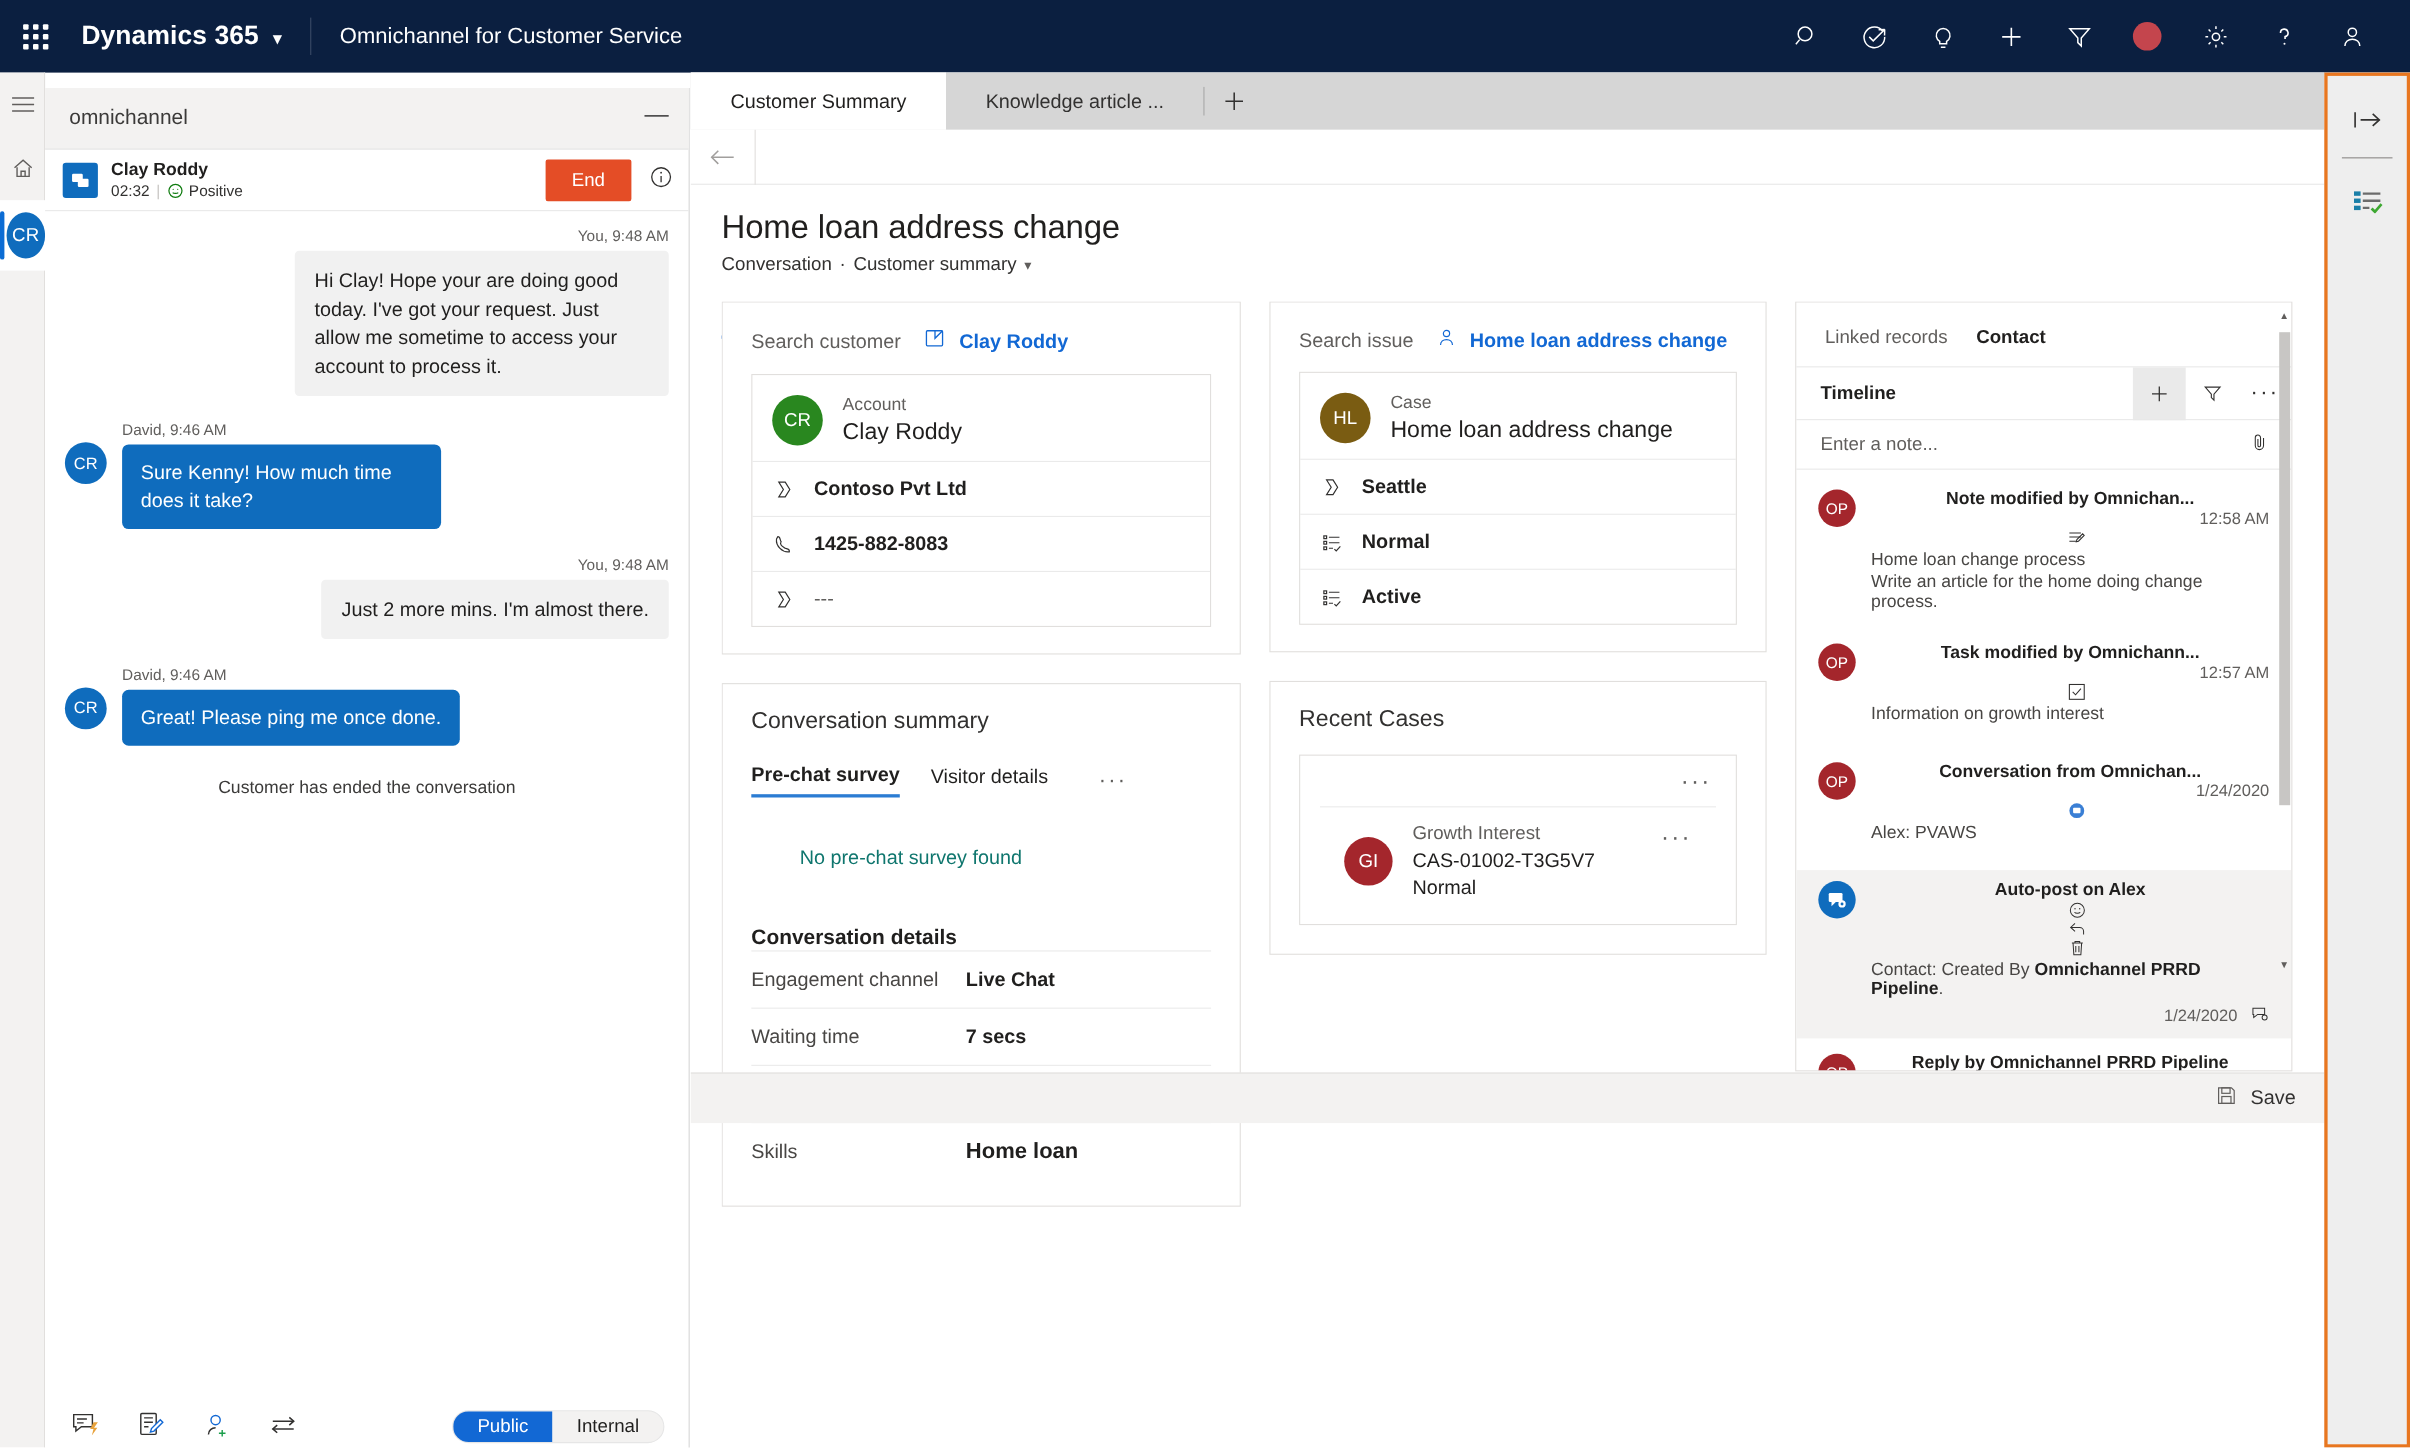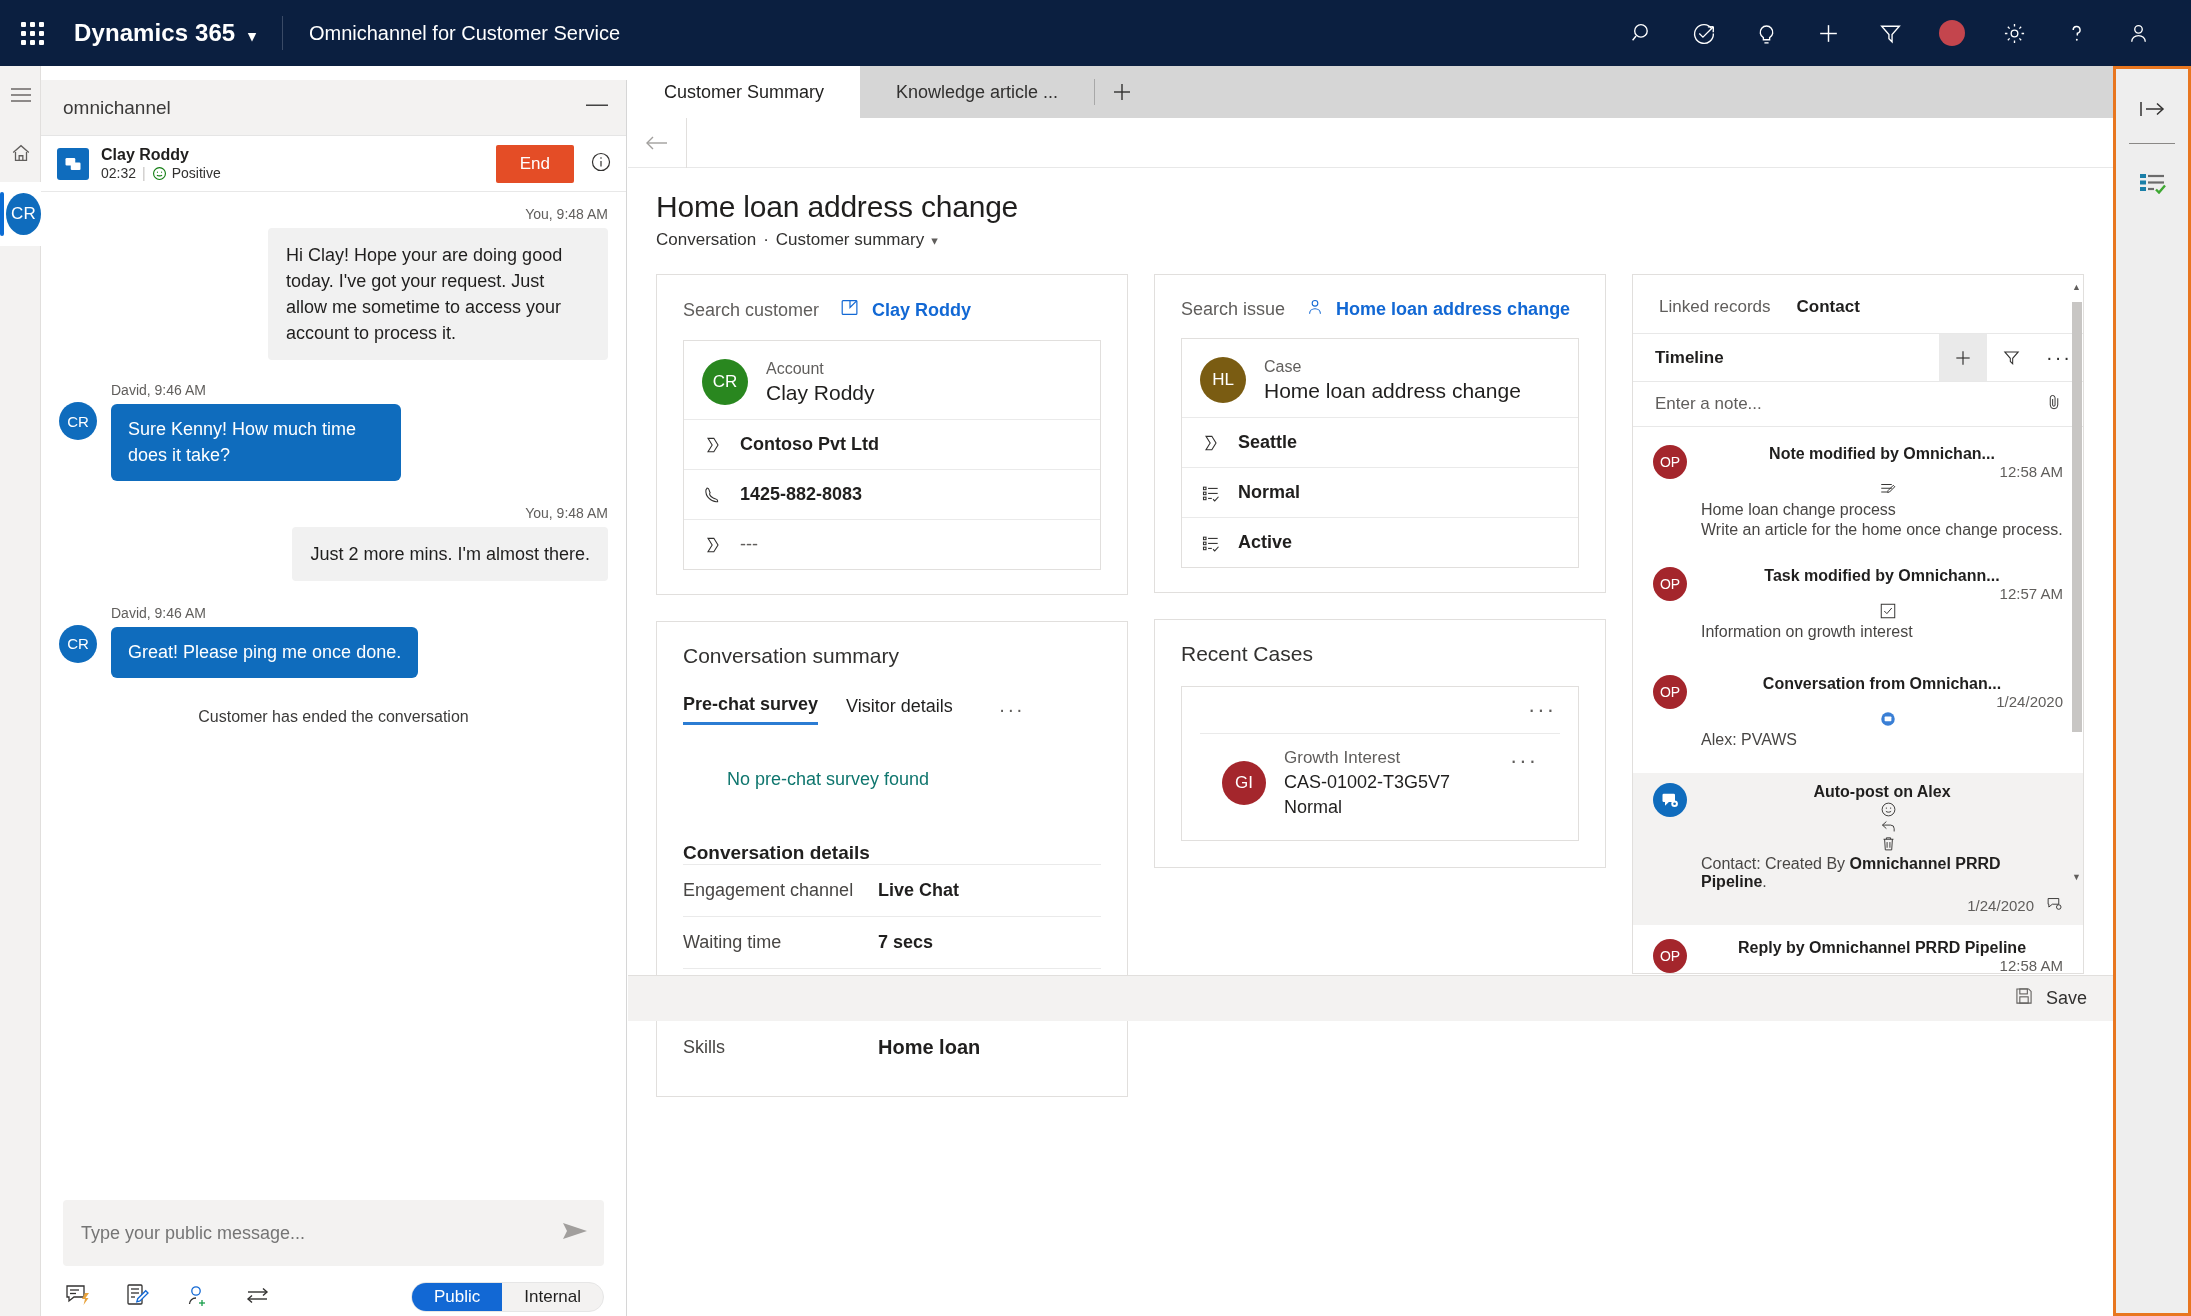--- a/index.html
+++ b/index.html
@@ -425,30 +425,20 @@
           <div>
             <div class="msg-meta">David, 9:46 AM</div>
             <div class="bubble-in" style="max-width:none;">Great! Please ping me once done.</div>
           </div>
         </div>
       </div>
 
       <div class="sys-note">Customer has ended the conversation</div>
     </div>
 
-    <div class="chat-compose">
-      <div class="compose-box">
-        <input class="compose-input" placeholder="Type your public message..." style="">
-        <span class="compose-send">
-          <svg width="26" height="22" viewBox="0 0 26 22" fill="#a19f9d">
-              <path d="M1 3 L25 11 L1 19 L5 11 Z"></path>
-            </svg>
-        </span>
-      </div>
-    </div>
 
     <div class="chat-tools">
       <span class="tool-ic">
         <svg width="26" height="24" viewBox="0 0 26 24" fill="none" stroke="#323130" stroke-width="1.3">
             <path d="M2 3h17v11H9l-5 4v-4H2z"></path>
             <line x1="5" y1="7" x2="14" y2="7"></line>
             <line x1="5" y1="10.5" x2="11" y2="10.5"></line>
             <polygon points="20,10 24,10 20.5,15 23.5,15 18.5,22 20,16 17,16" fill="#e8a33d" stroke="none"></polygon>
           </svg>
       </span>
@@ -734,21 +724,21 @@
                   <div class="tl-ic">
                     <svg width="18" height="18" viewBox="0 0 24 24" fill="none" stroke="#323130" stroke-width="1.3">
                         <line x1="3" y1="6" x2="17" y2="6"></line>
                         <line x1="3" y1="11" x2="17" y2="11"></line>
                         <line x1="3" y1="16" x2="11" y2="16"></line>
                         <path d="M21 9l-7 7-2.6.7.7-2.6 7-7z"></path>
                       </svg>
                   </div>
                 </div>
                 <div class="tl-d">Home loan change process</div>
-                <div class="tl-d2">Write an article for the home once change process.</div>
+                <div class="tl-d2">Write an article for the home doing change process.</div>
               </div>
             </div>
 
             <div class="tl-item" style="margin-top:8px;">
               <div class="tl-ava red">OP</div>
               <div class="tl-main">
                 <div class="tl-r1">
                   <div class="tl-t">Task modified by Omnichann...</div>
                   <div class="tl-time">12:57 AM</div>
                   <div class="tl-ic">

